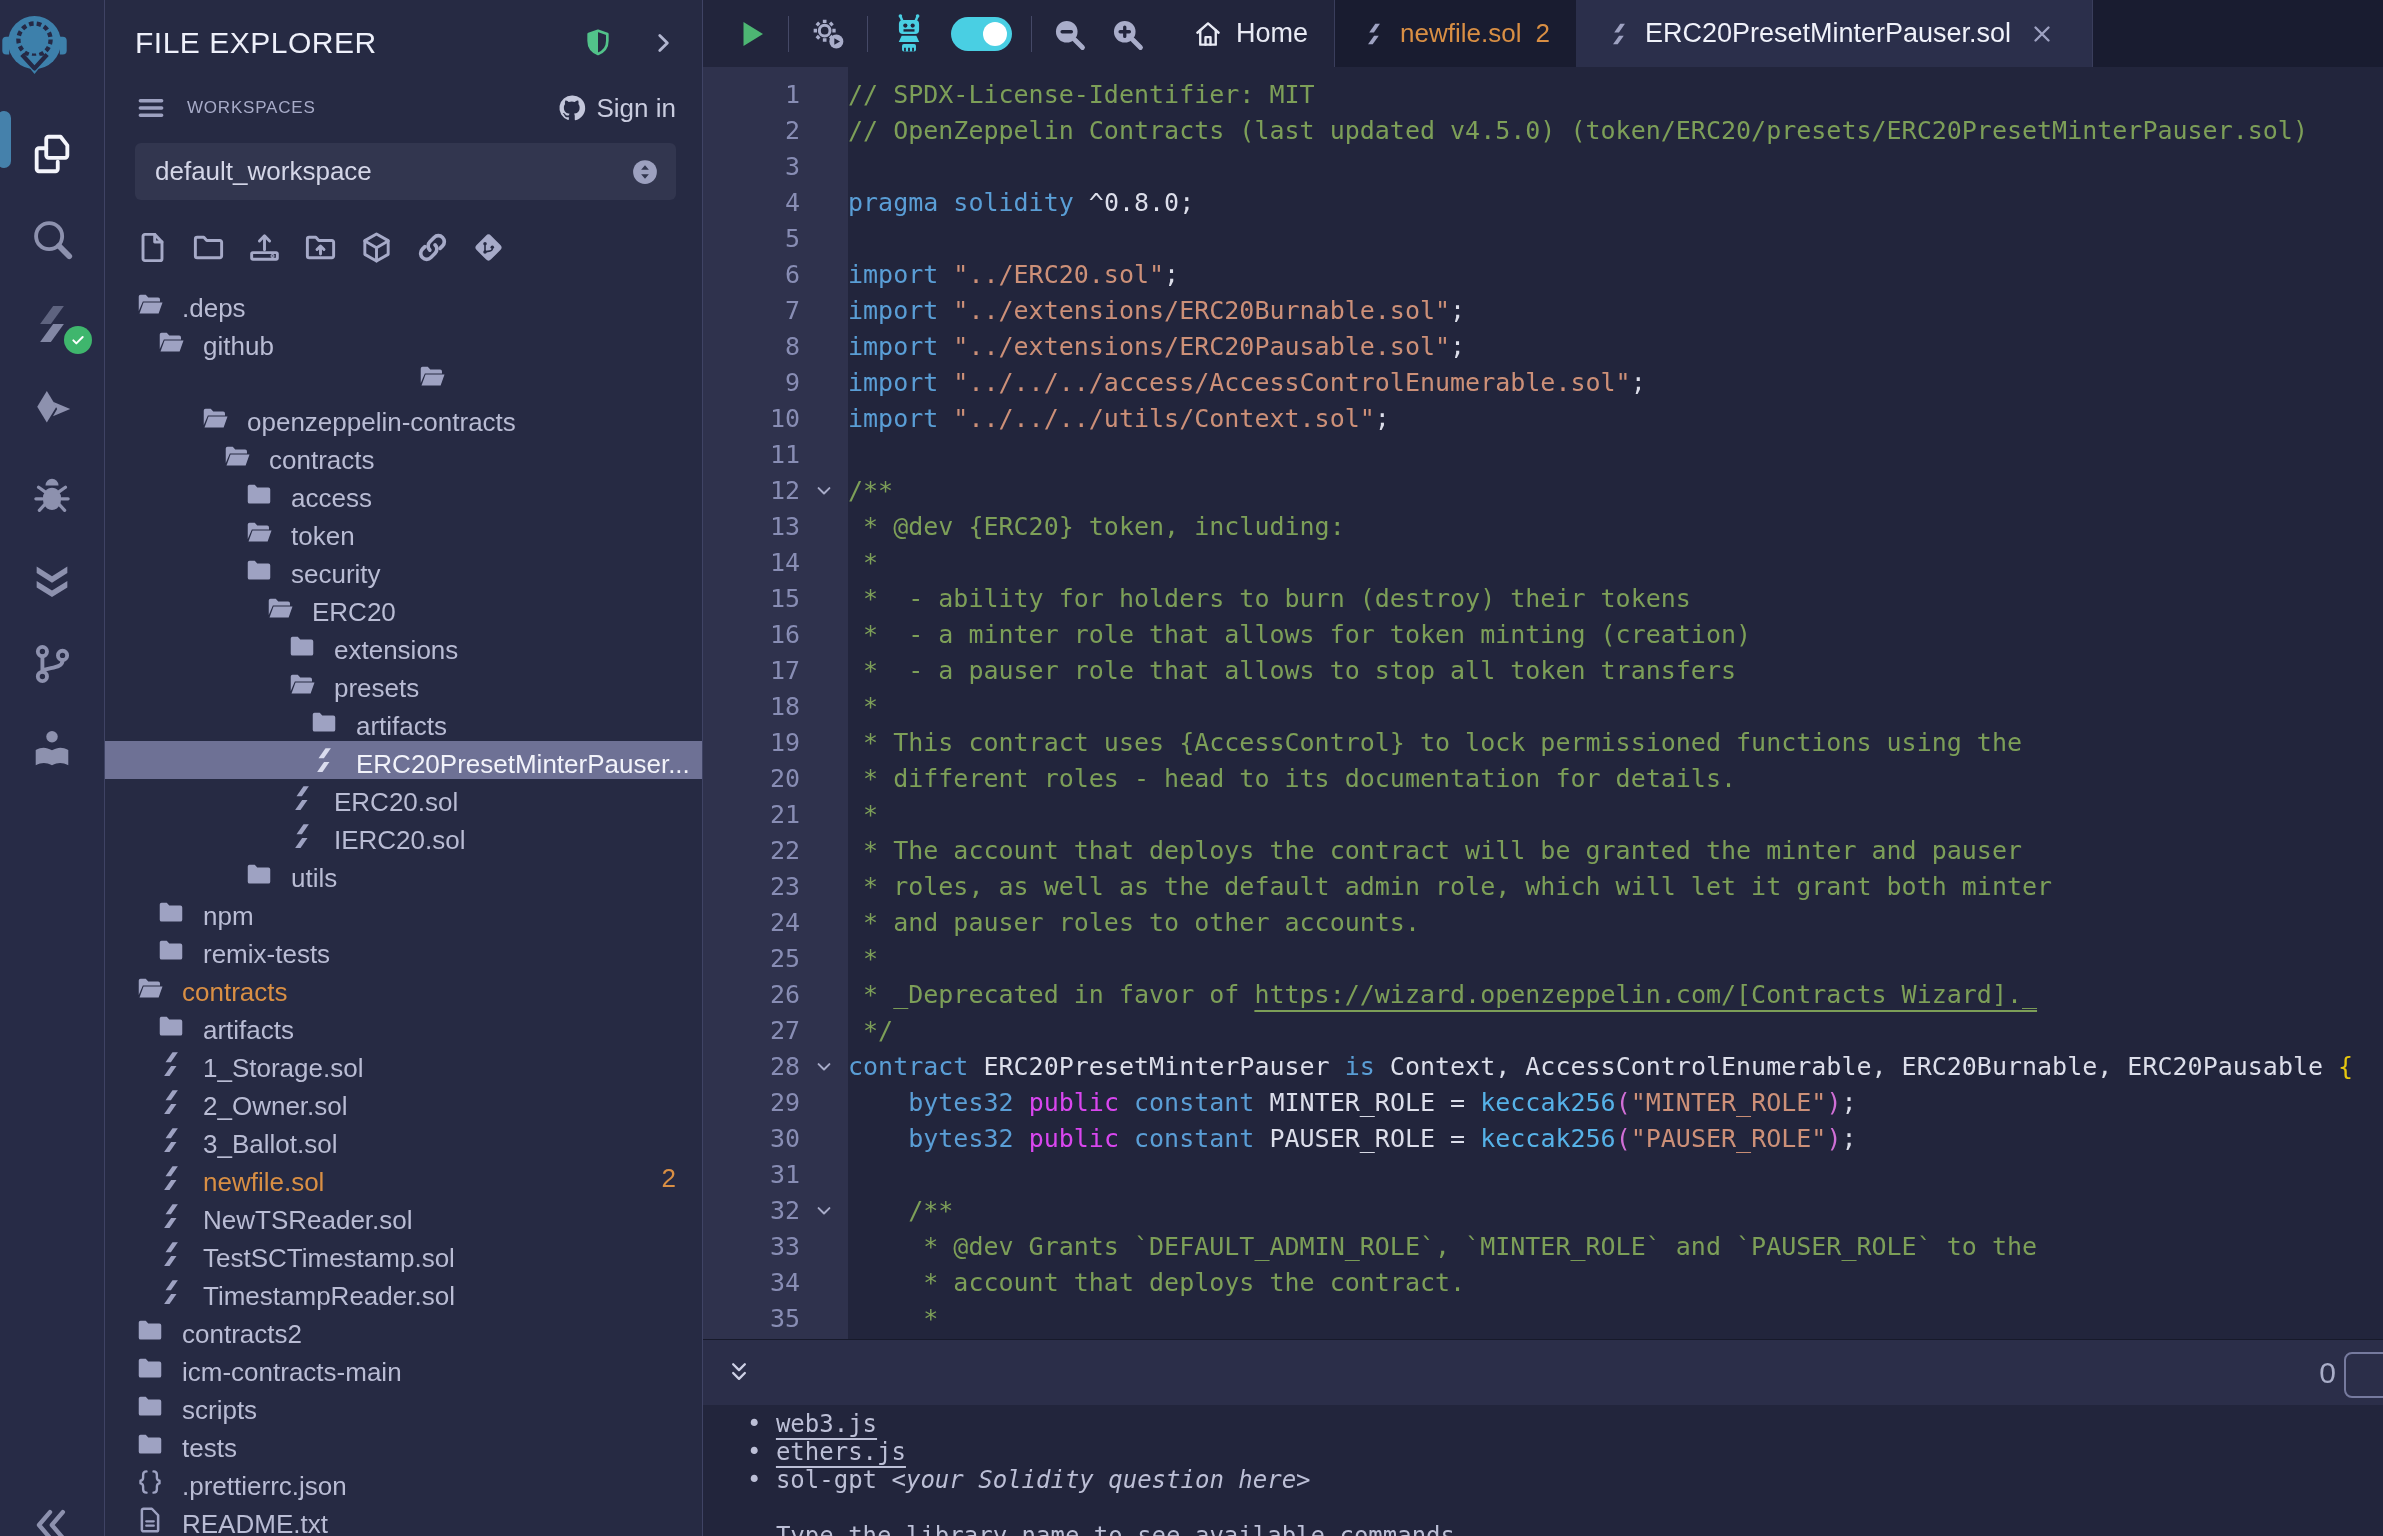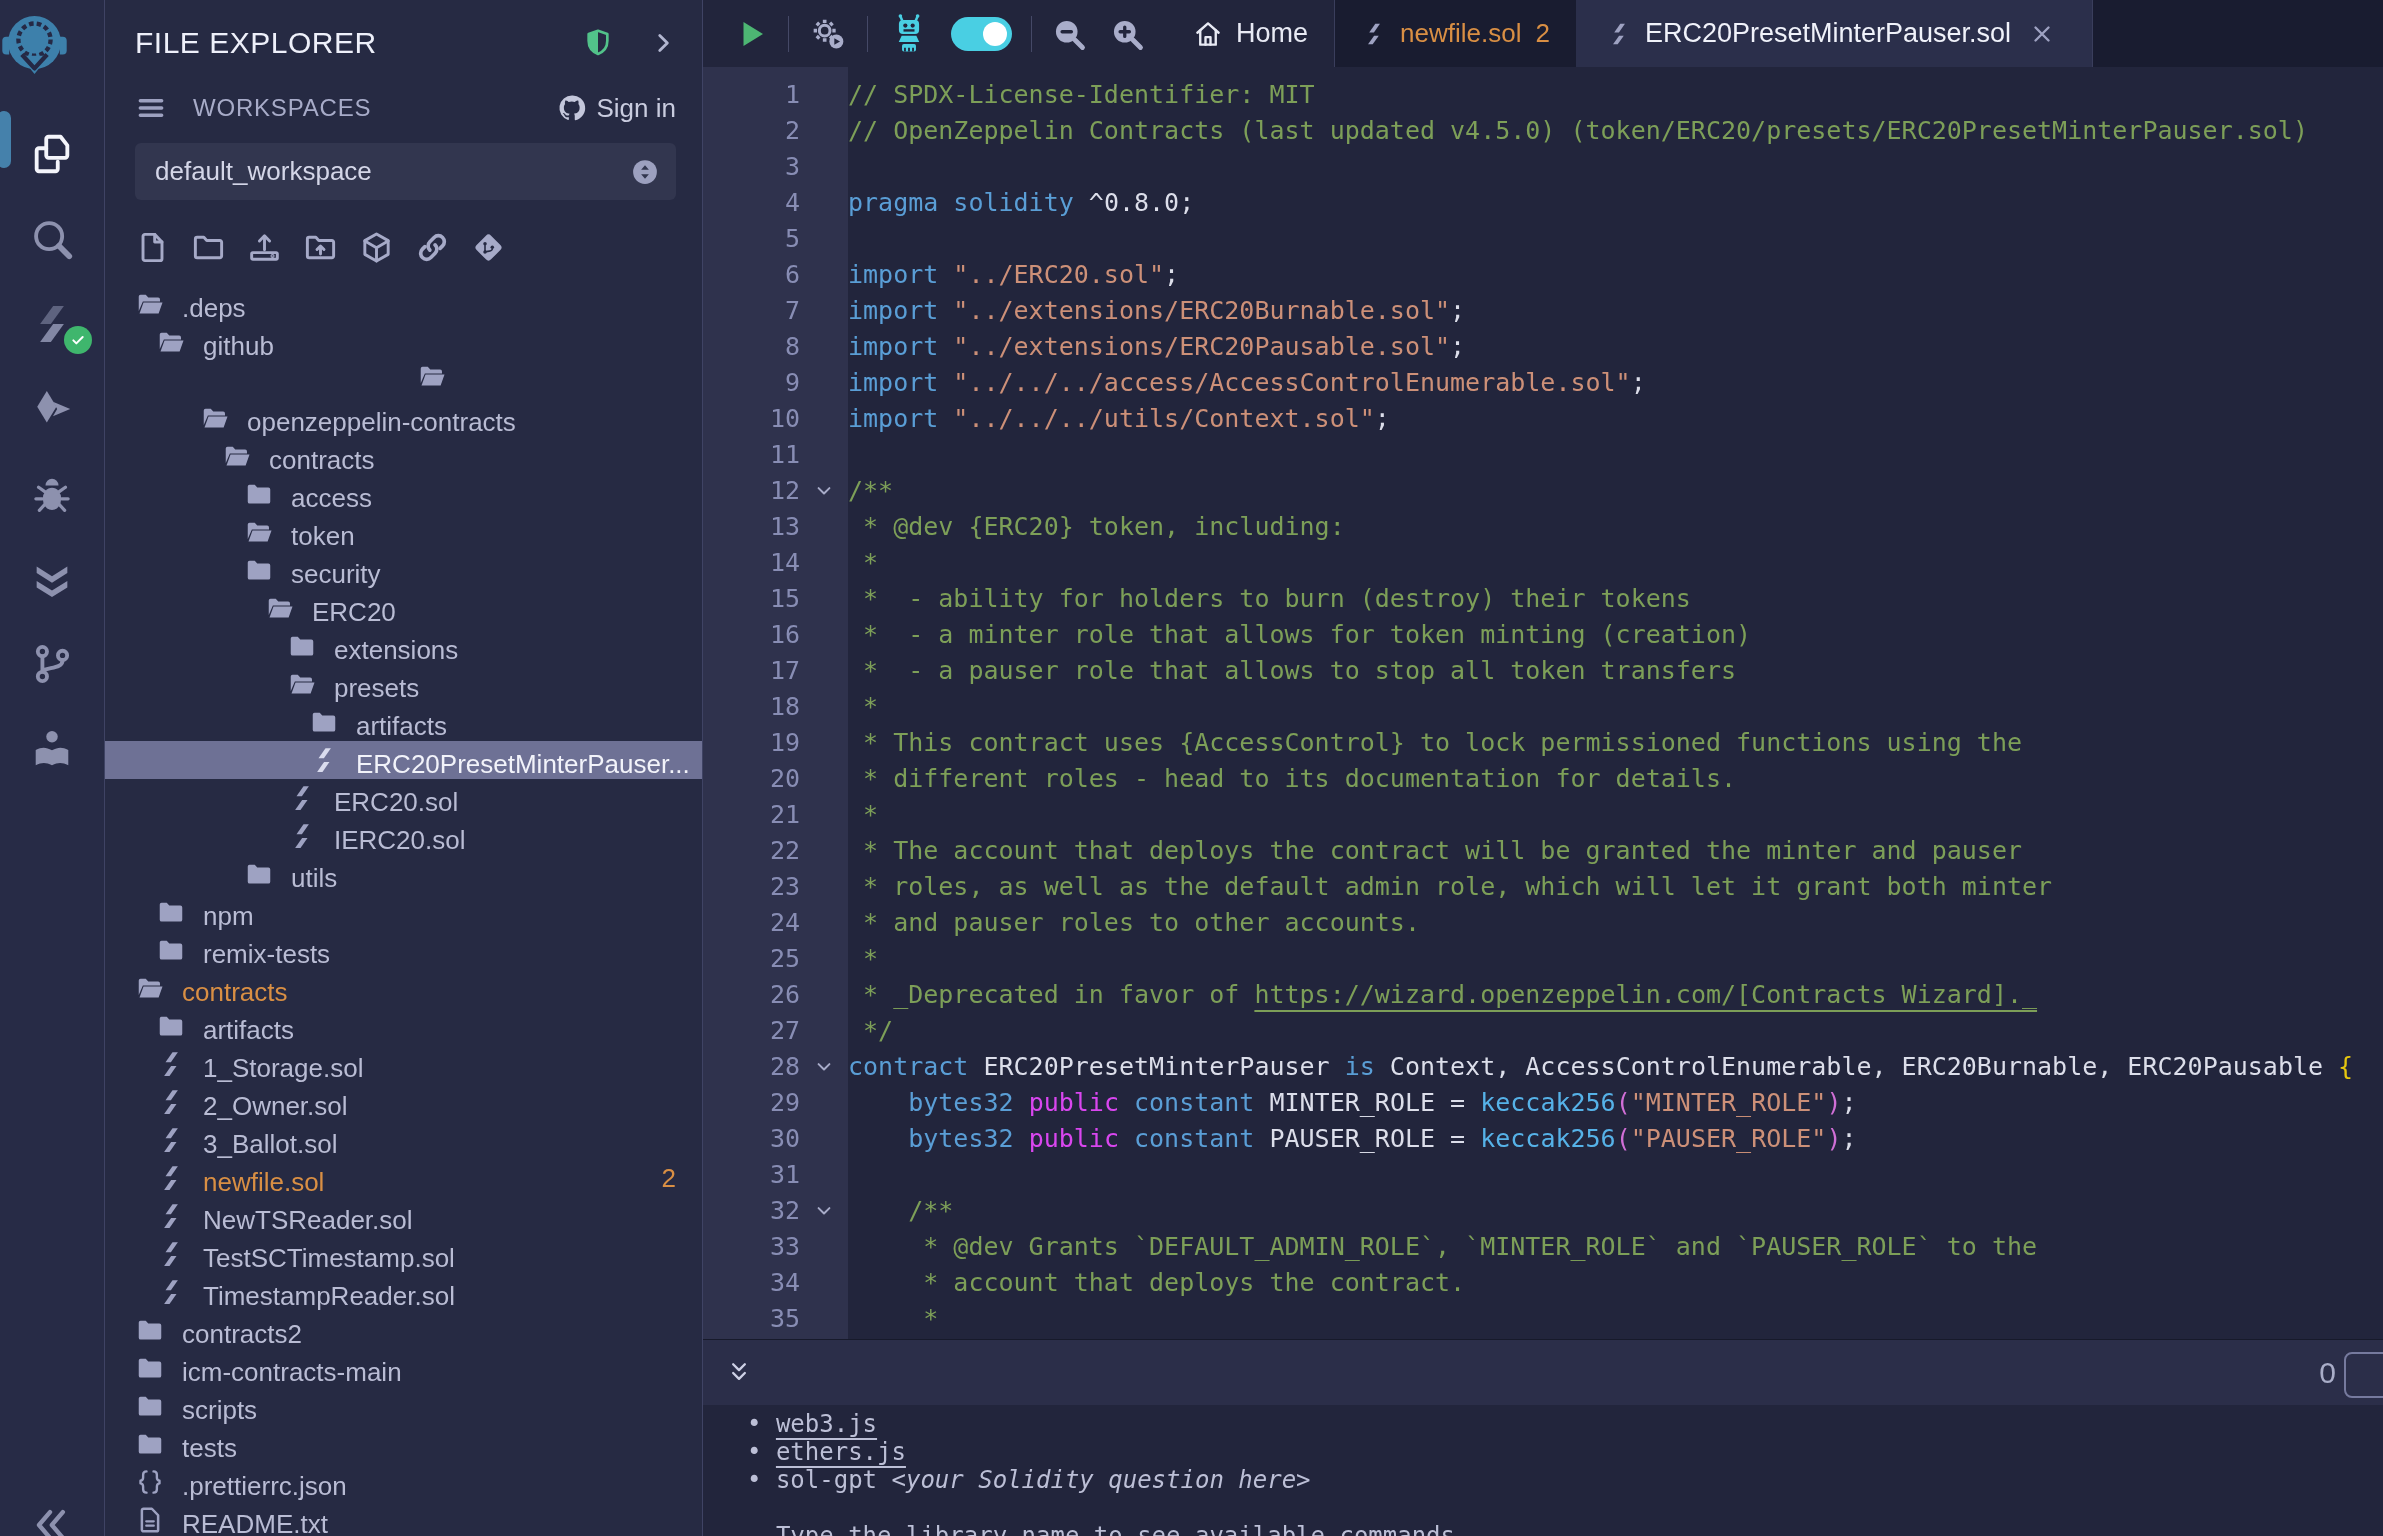--- a/index.html
+++ b/index.html
@@ -20,21 +20,21 @@
   .collapse-btn{position:absolute;left:28px;bottom:-10px;width:44px;height:44px;color:#8d91ae;}
 
   
   .explorer{width:597px;flex:none;background:#262a43;border-right:1px solid #3f4364;overflow:hidden;position:relative;}
   .x-head{display:flex;align-items:center;height:85px;padding:0 26px 0 30px;}
   .x-title{font-size:30px;color:#eef0fa;letter-spacing:0.5px;flex:1;}
   .x-shield{width:32px;height:32px;color:#52c28a;margin-right:36px;}
   .x-chev{width:26px;height:26px;color:#b2b6d0;}
   .ws-row{display:flex;align-items:center;height:46px;padding:0 26px 0 30px;color:#a7abc8;}
   .ws-burger{width:32px;height:32px;color:#9da1c0;}
-  .ws-label{margin-left:26px;font-size:24px;letter-spacing:0.8px;flex:1;}
+  .ws-label{margin-left:20px;font-size:17px;letter-spacing:0.8px;flex:1;}
   .ws-gh{width:30px;height:30px;color:#c4c7db;margin-right:10px;}
   .ws-signin{font-size:26px;color:#c9ccdf;}
   .ws-select{margin:12px 26px 0 30px;height:57px;background:#32364f;border-radius:6px;display:flex;align-items:center;padding:0 16px 0 20px;cursor:pointer;}
   .ws-name{flex:1;font-size:26px;color:#d4d6e8;}
   .ws-ud{width:30px;height:30px;color:#9ca0bf;}
   .x-tools{display:flex;gap:21px;padding:30px 0 10px 30px;color:#a6aac8;}
   .x-tools .ic{width:35px;height:35px;cursor:pointer;}
   .tree{margin-top:10px;font-size:26px;color:#b9bcd4;}
   .row{display:flex;align-items:center;height:38px;cursor:pointer;white-space:nowrap;}
   .row .ic{width:30px;height:30px;color:#9ea2c2;margin-right:17px;}

